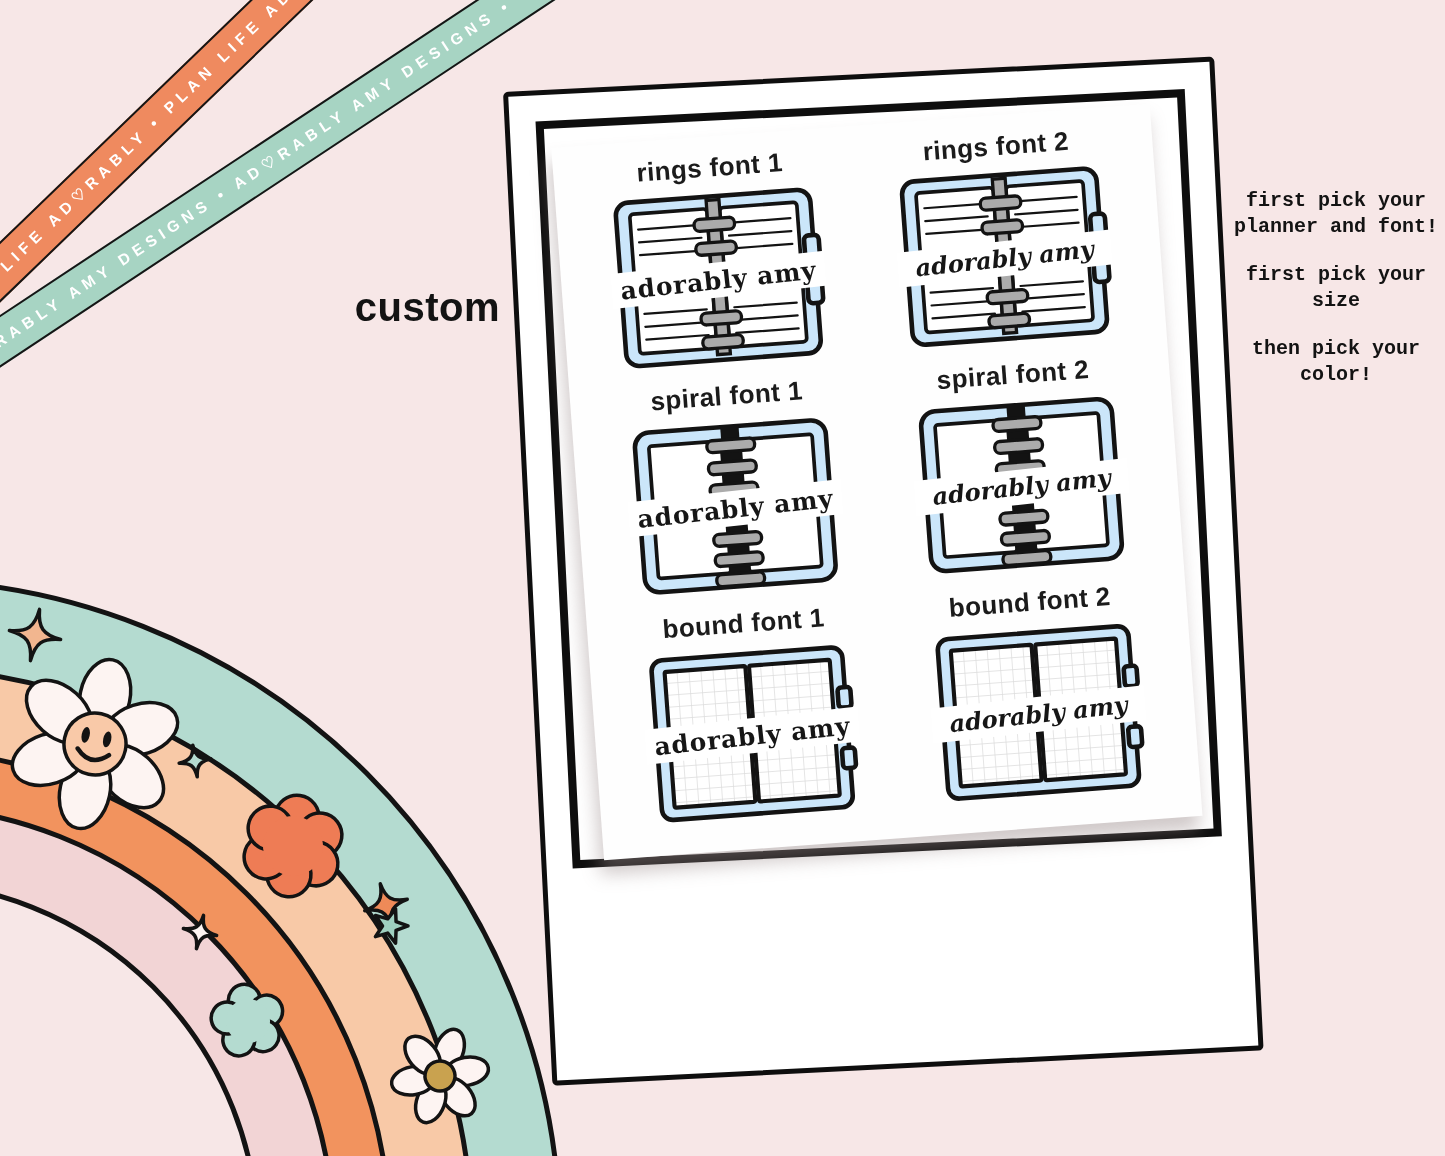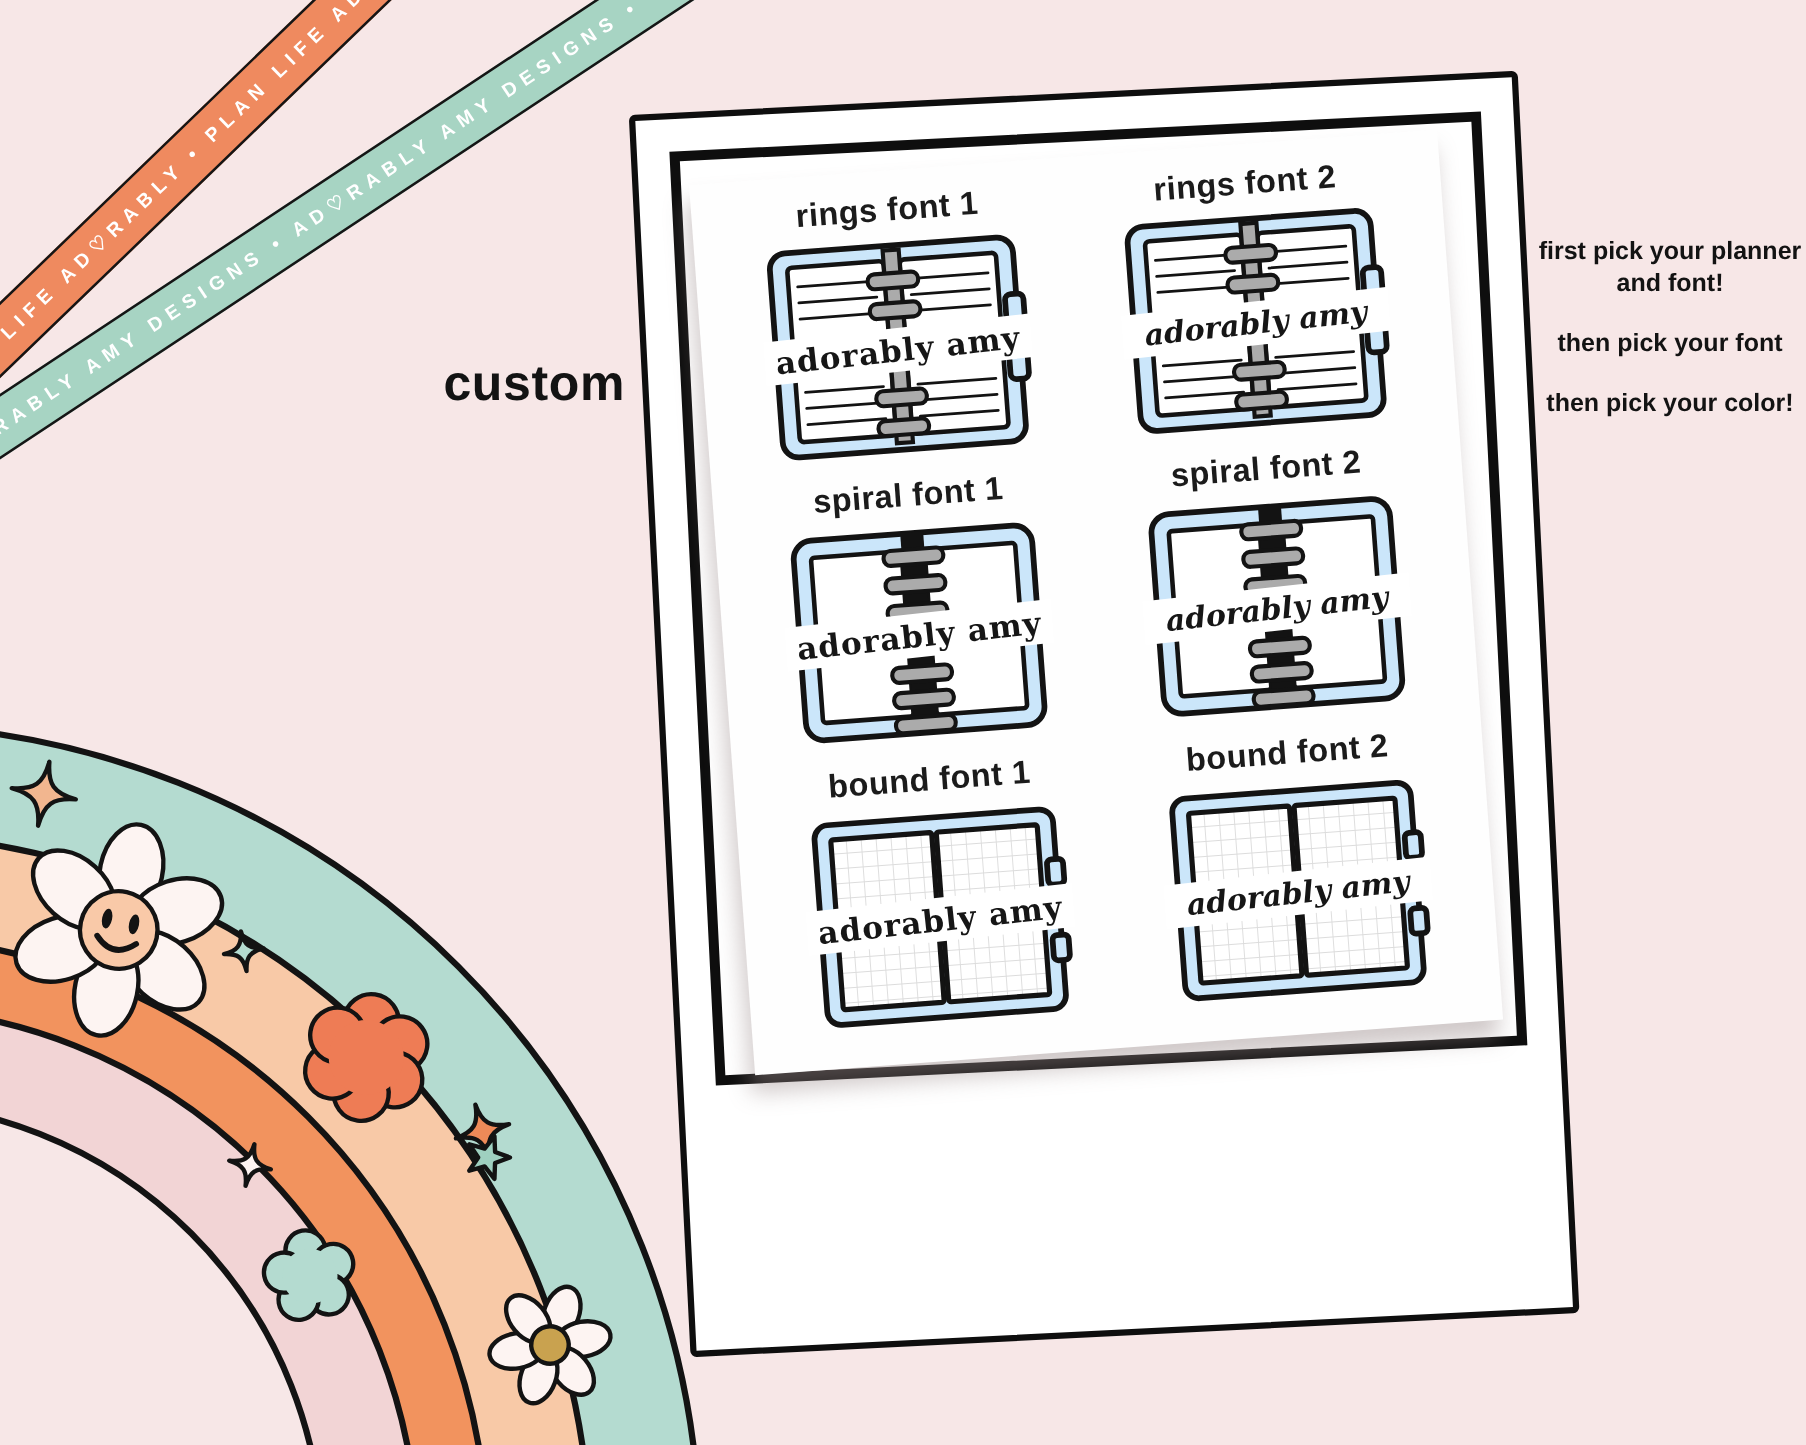--- a/index.html
+++ b/index.html
@@ -29,21 +29,21 @@
   
   .headline{
     position:absolute;left:70px;top:286px;width:430px;
     text-align:right;color:#131313;font-weight:bold;
     font-size:40px;line-height:1.08;letter-spacing:.5px;
   }
 
   
   .instructions{
     position:absolute;left:1228px;top:188px;width:216px;
-    text-align:center;color:#131313;font-weight:bold;font-size:20px;line-height:1.3;
+    text-align:center;color:#131313;font-weight:bold;font-size:20px;line-height:1.3;font-family:Liberation Mono, monospace;
   }
   .instructions p{margin:0 0 22px 0;}
 
   
   .polaroid{
     position:absolute;left:503px;top:92px;width:712px;height:995px;
     background:#fff;border:5px solid #0e0e0e;border-radius:5px;
     transform:rotate(-2.85deg);transform-origin:0 0;box-sizing:border-box;
   }
   .photo-area{
@@ -170,21 +170,21 @@
   <div class="ribbon ribbon-teal">
     <span>AD♡RABLY AMY DESIGNS • AD♡RABLY AMY DESIGNS •</span>
   </div>
 
   <div class="headline">
     <div>custom</div>
   </div>
 
   <div class="instructions">
     <p>first pick your planner and font!</p>
-    <p>then pick your font</p>
+    <p>first pick your size</p>
     <p>then pick your color!</p>
   </div>
 
   <svg width="0" height="0" style="position:absolute" aria-hidden="true">
     <defs>
       <pattern id="gp" width="13" height="13" patternUnits="userSpaceOnUse">
         <path d="M13 0H0V13" fill="none" stroke="#dcdcdc" stroke-width="1.6"></path>
       </pattern>
     </defs>
   </svg>

